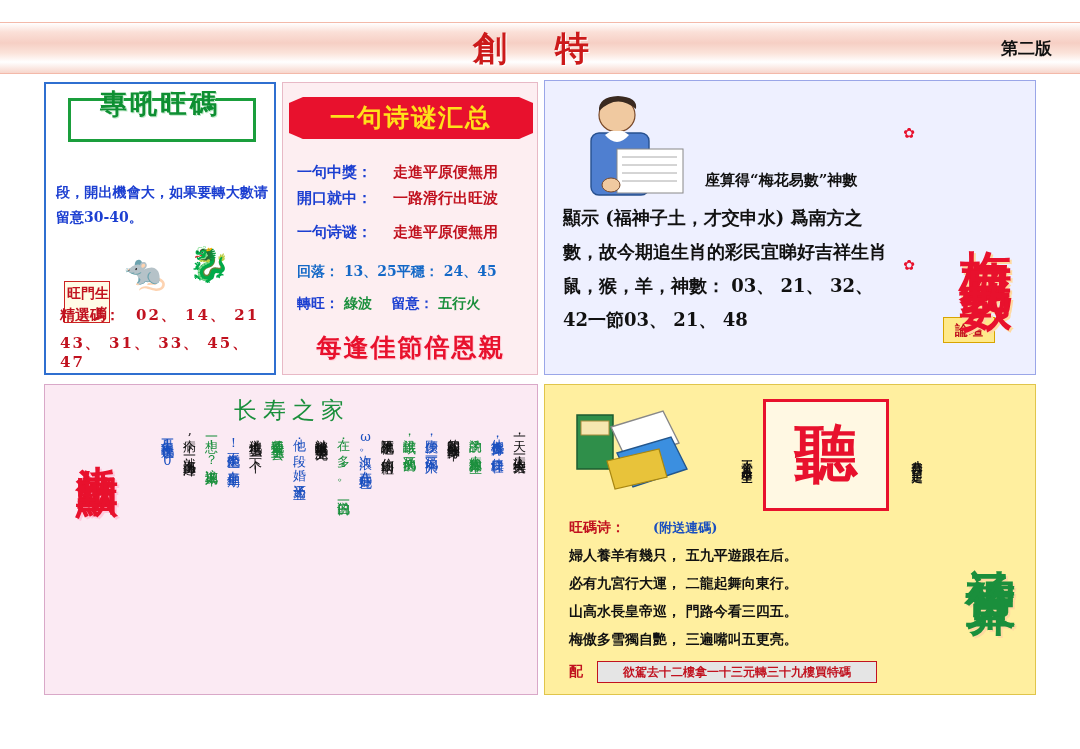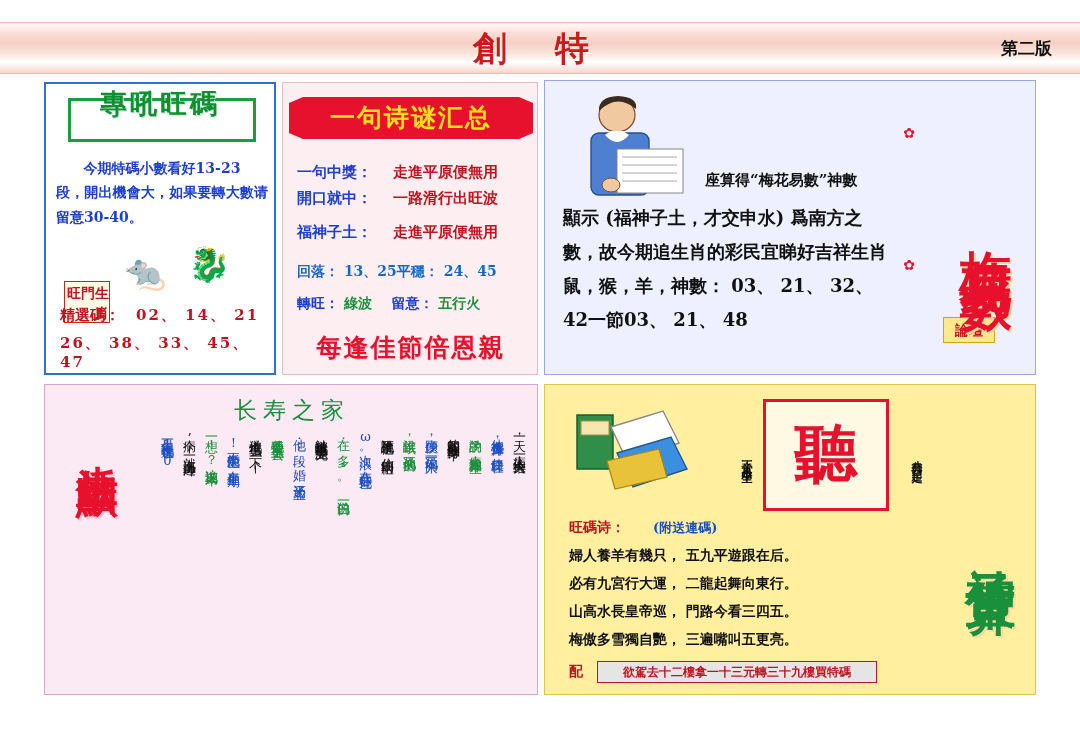--- a/index.html
+++ b/index.html
@@ -157,44 +157,43 @@
 <body>
 
 <div id="header">
   <div id="header-title">創  特</div>
   <div id="header-edition">第二版</div>
 </div>
 
 <div class="panel" id="p1">
   <div id="p1-title-wrap"></div>
   <div id="p1-title">專吼旺碼</div>
-  <div id="p1-lead">今期特碼小數看好13-23</div>
   <div id="p1-body">段，開出機會大，如果要轉大數请留意30-40。</div>
   <div id="p1-zodiac-box">旺門生肖</div>
   <div class="animal" id="p1-animal-1">🐀</div>
   <div class="animal" id="p1-animal-2">🐉</div>
   <div id="p1-pick-label">精選碼：</div>
   <div id="p1-pick-1">02、 14、 21</div>
-  <div id="p1-pick-2">26、 38、 33、 45、 47</div>
+  <div id="p1-pick-2">43、 31、 33、 45、 47</div>
 </div>
 
 <div class="panel" id="p2">
   <div id="p2-banner"></div>
   <div id="p2-banner-text">一句诗谜汇总</div>
 
   <div class="p2-row" id="p2r1">
     <span class="p2-k">一句中獎：</span>
     <span class="p2-v">走進平原便無用</span>
   </div>
   <div class="p2-row" id="p2r2">
     <span class="p2-k">開口就中：</span>
     <span class="p2-v">一路滑行出旺波</span>
   </div>
   <div class="p2-row" id="p2r3">
-    <span class="p2-k">福神子土：</span>
+    <span class="p2-k">一句诗谜：</span>
     <span class="p2-v">走進平原便無用</span>
   </div>
 
   <div id="p2-line4">
     <span>回落：</span>
     <span class="v">13、25平穩： 24、45</span>
   </div>
   <div id="p2-line5">
     <span class="b">轉旺：</span>
     <span>綠波</span>

